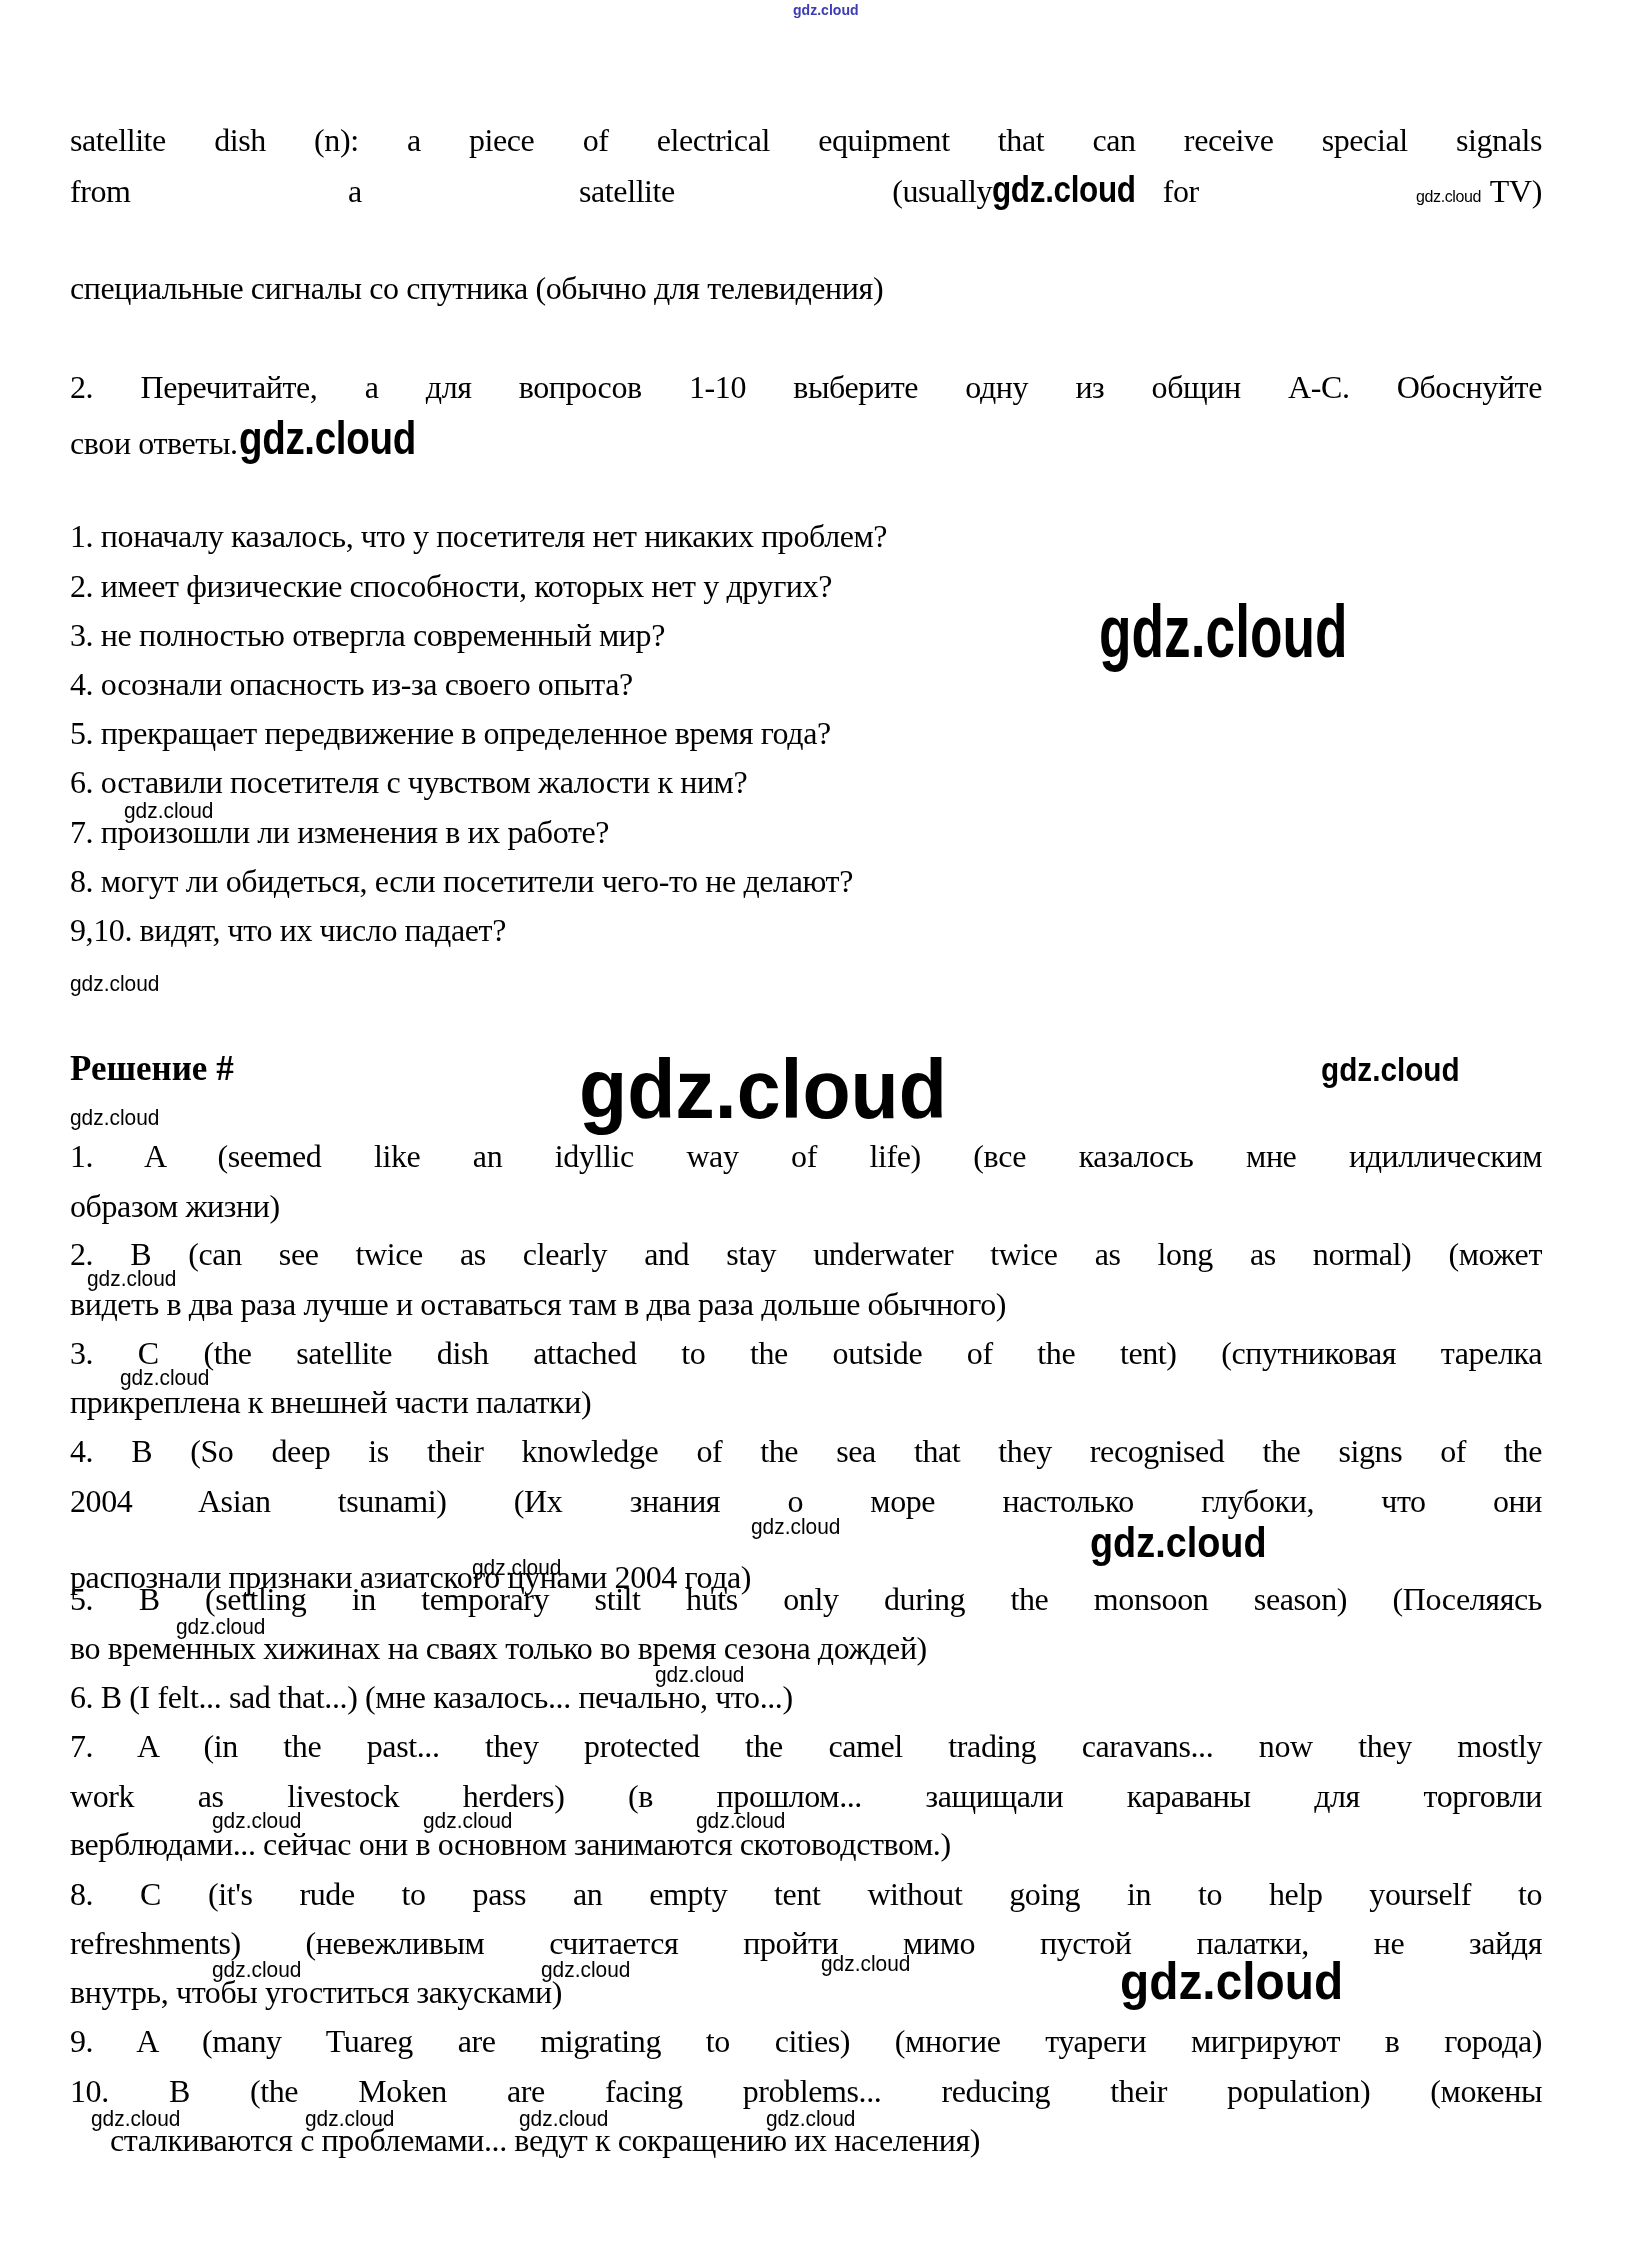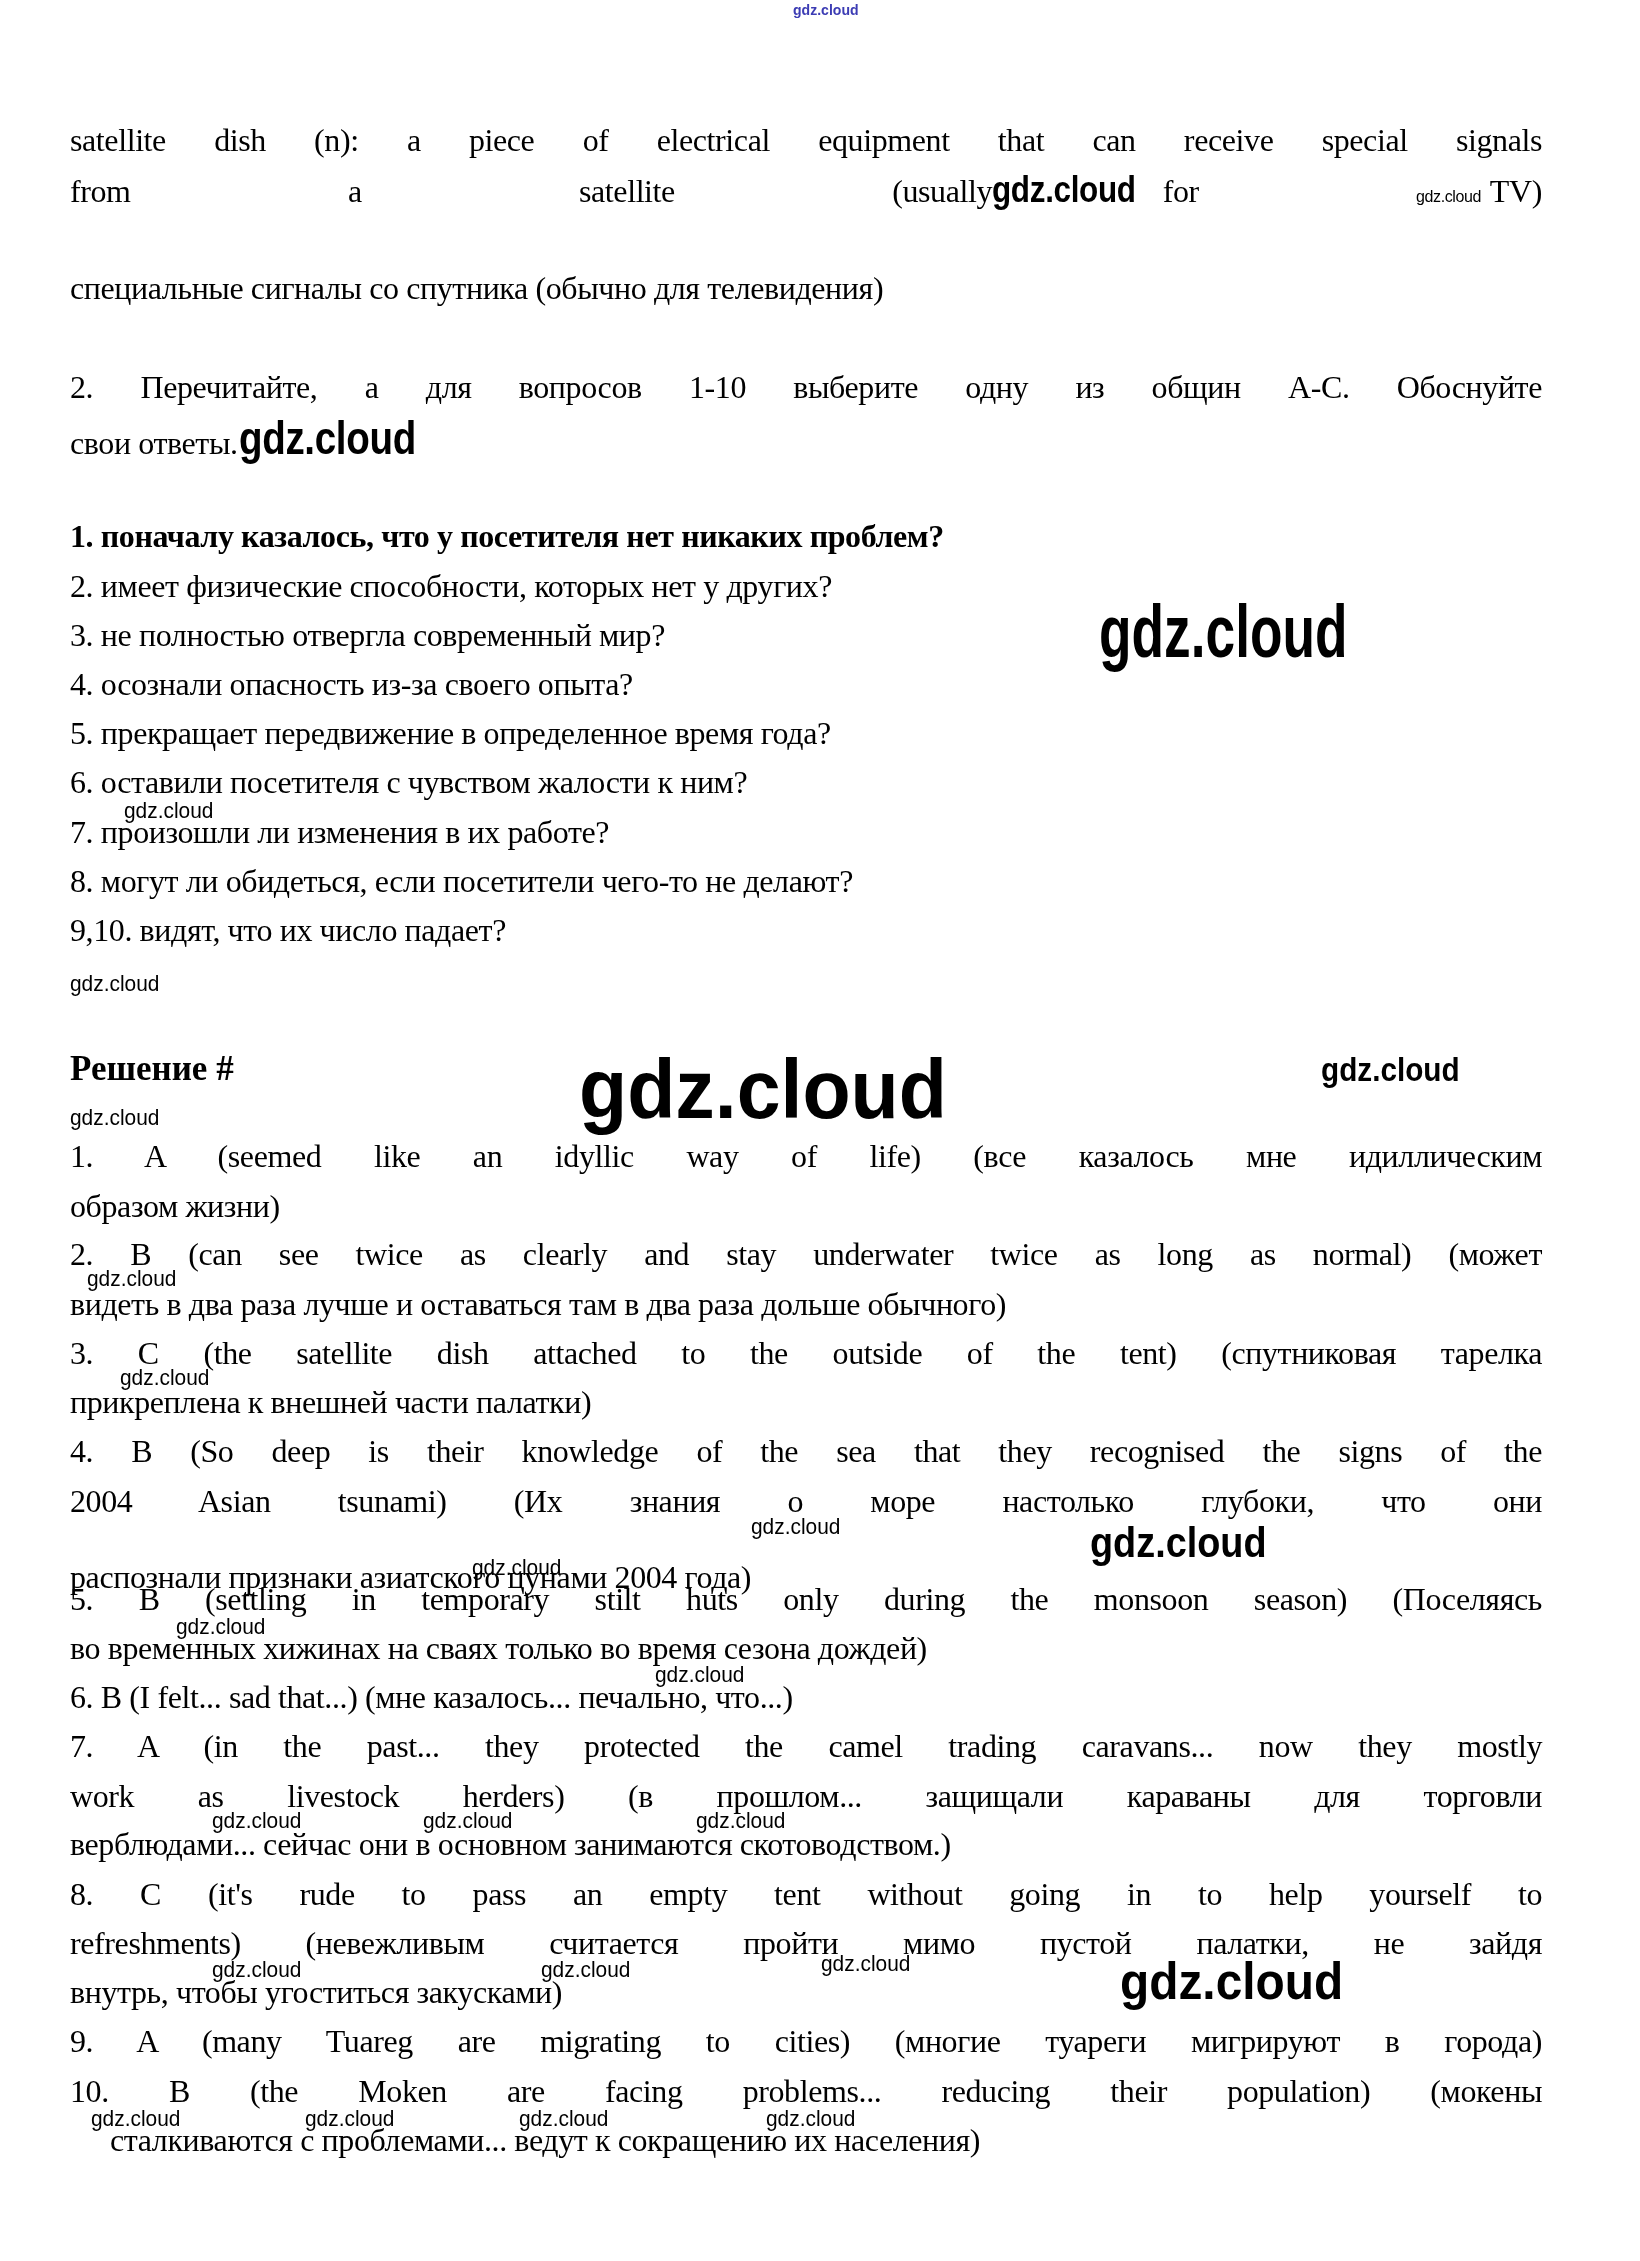--- a/index.html
+++ b/index.html
@@ -113,21 +113,21 @@
     </span>
   </div>
   <div class="ln" style="top:268px;">специальные сигналы со спутника (обычно для телевидения)</div>
 
   <div class="ln just" style="top:367px;">2. Перечитайте, а для вопросов 1-10 выберите одну из общин А-С. Обоснуйте</div>
   <div class="ln" style="top:418px; display:flex; align-items:baseline;">
     <span>свои ответы.</span>
     <span class="wm-inline wm-inline-lg">gdz.cloud</span>
   </div>
 
-  <div class="ln" style="top:516px;font-weight:bold;">1. поначалу казалось, что у посетителя нет никаких проблем?</div>
+  <div class="ln" style="top:516px;">1. поначалу казалось, что у посетителя нет никаких проблем?</div>
   <div class="ln" style="top:566px;">2. имеет физические способности, которых нет у других?</div>
   <div class="ln" style="top:615px;">3. не полностью отвергла современный мир?</div>
   <div class="ln" style="top:664px;">4. осознали опасность из-за своего опыта?</div>
   <div class="ln" style="top:713px;">5. прекращает передвижение в определенное время года?</div>
   <div class="ln" style="top:762px;">6. оставили посетителя с чувством жалости к ним?</div>
   <div class="ln" style="top:812px;">7. произошли ли изменения в их работе?</div>
   <div class="ln" style="top:861px;">8. могут ли обидеться, если посетители чего-то не делают?</div>
   <div class="ln" style="top:910px;">9,10. видят, что их число падает?</div>
 
   <div class="heading" style="top:1049px;">Решение #</div>

